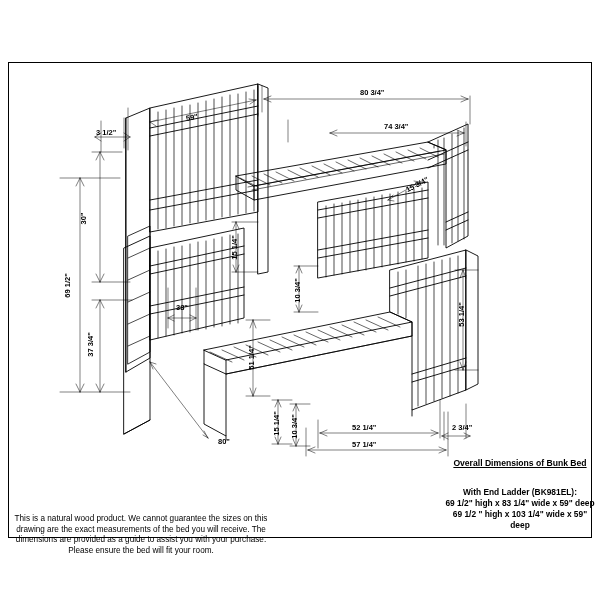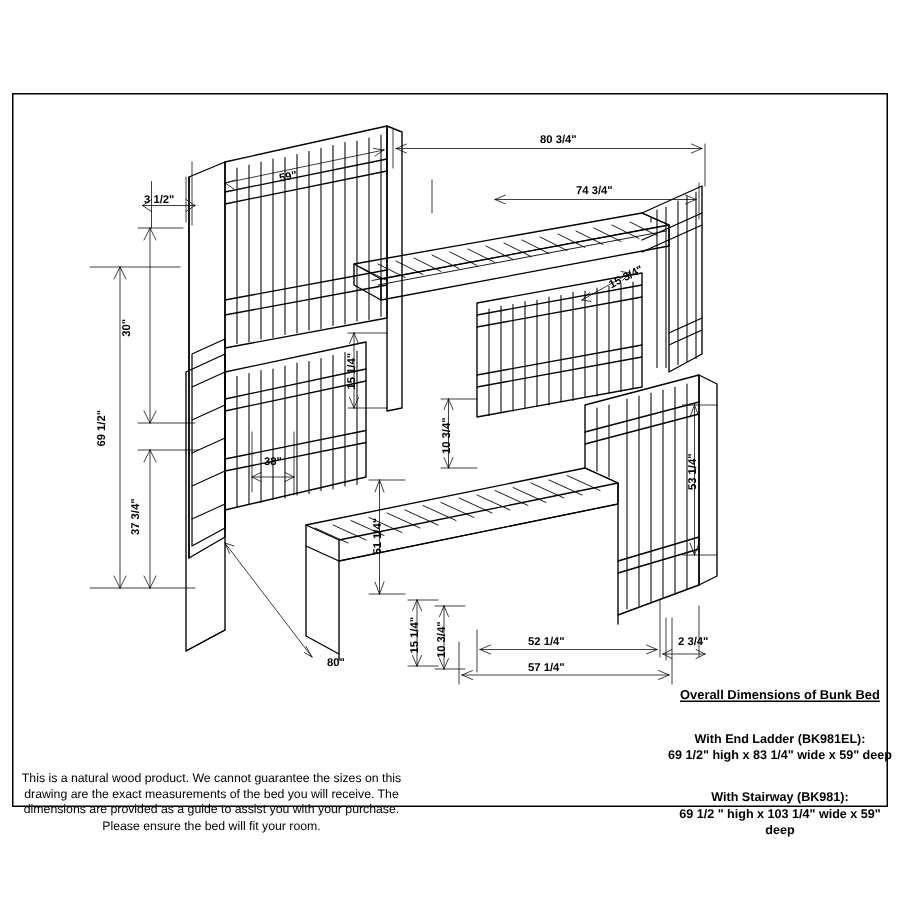--- a/index.html
+++ b/index.html
@@ -452,17 +452,16 @@
   <div class="dim" style="left:352px; top:423px;">52 1/4"</div>
   <div class="dim" style="left:352px; top:440px;">57 1/4"</div>
   <div class="dim" style="left:452px; top:423px;">2 3/4"</div>
 
   <div class="disclaimer">This is a natural wood product. We cannot guarantee the sizes on this drawing are the exact measurements of the bed you will receive. The dimensions are provided as a guide to assist you with your purchase. Please ensure the bed will fit your room.</div>
 
   <div class="overall">
     <span class="hdr">Overall Dimensions of Bunk Bed</span>
     <span class="lbl">With End Ladder (BK981EL):</span>
     <span class="val">69 1/2" high x 83 1/4" wide x 59" deep</span>
-    <span class="lbl">With Stairway (BK981):</span>
     <span class="val">69 1/2 " high x 103 1/4" wide x 59" deep</span>
   </div>
 
 </div>
 
 </body></html>

